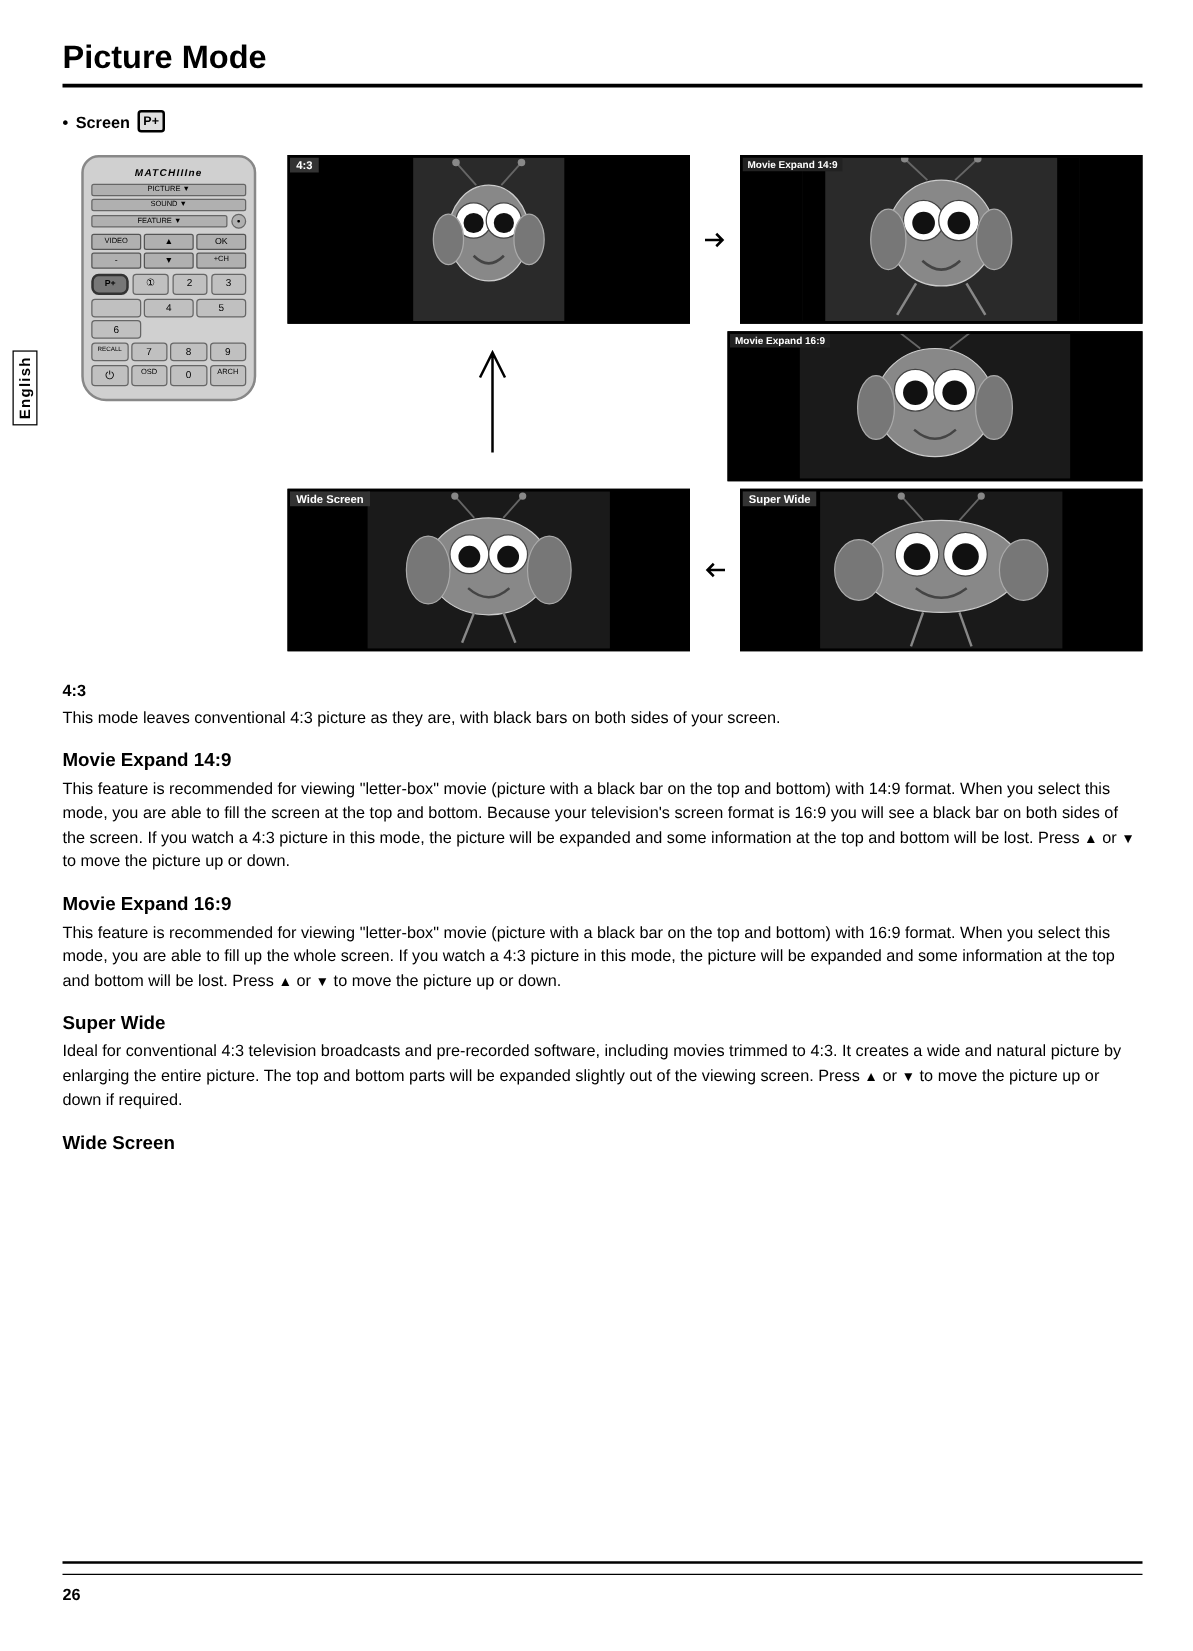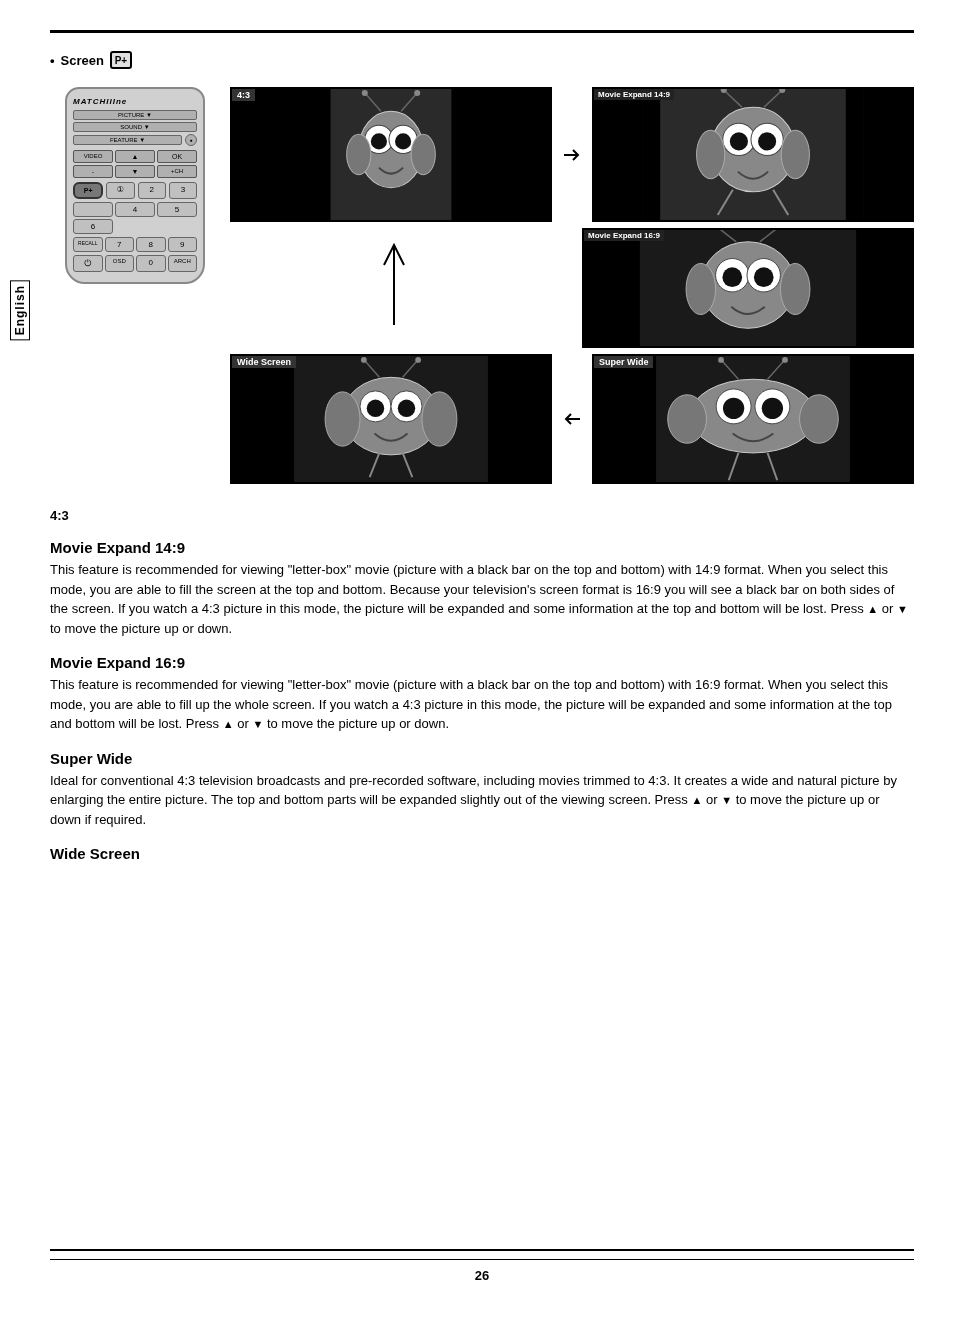--- a/index.html
+++ b/index.html
@@ -99,20 +99,21 @@
       width: 140px;
       background: #d0d0d0;
       border-radius: 14px 14px 20px 20px;
       border: 2px solid #888;
       padding: 8px 6px 10px 6px;
       position: relative;
       margin: 0 auto;
     }
 
     .remote-brand {
+      text-align: center;
       font-size: 8px;
       font-weight: bold;
       letter-spacing: 1px;
       margin-bottom: 4px;
       font-style: italic;
     }
 
     .remote-buttons-top {
       display: flex;
       flex-direction: column;
@@ -215,21 +216,20 @@
     }
 
     .section-body {
       font-size: 13px;
       line-height: 1.5;
     }
 
     
     .page-footer {
       border-top: 2px solid #000;
-      text-align: center;
       padding: 8px 0;
       font-size: 13px;
       font-weight: bold;
       position: absolute;
       bottom: 30px;
       left: 50px;
       right: 40px;
     }
 
     .arrow-sym {
@@ -245,20 +245,21 @@
 <body>
 
 <div class="page-container">
 
   <div class="sidebar-label">
     <span>English</span>
   </div>
 
   <div class="main-content">
 
+    <h1 class="page-title">Picture Mode</h1>
     <hr class="title-divider">
 
 
     <div class="bullet-row">
       <span>•</span>
       <span>Screen</span>
       <span class="button-icon">P+</span>
     </div>
 
     <div class="diagram-area">
@@ -472,20 +473,21 @@
               </svg>
             </div>
           </div>
 
         </div>
       </div>
     </div>
 
     <div class="section">
       <div class="section-title small">4:3</div>
+      <p class="section-body">This mode leaves conventional 4:3 picture as they are, with black bars on both sides of your screen.</p>
     </div>
 
     <div class="section">
       <div class="section-title">
         <span>Movie Expand 14:9</span>
       </div>
       <p class="section-body">
         This feature is recommended for viewing "letter-box" movie (picture with a black bar on the top and bottom) with 14:9 format. When you select this mode, you are able to fill the screen at the top and bottom. Because your television's screen format is 16:9 you will see a black bar on both sides of the screen. If you watch a 4:3 picture in this mode, the picture will be expanded and some information at the top and bottom will be lost. Press <span class="arrow-sym">▲</span> or <span class="arrow-sym">▼</span> to move the picture up or down.
       </p>
     </div>

